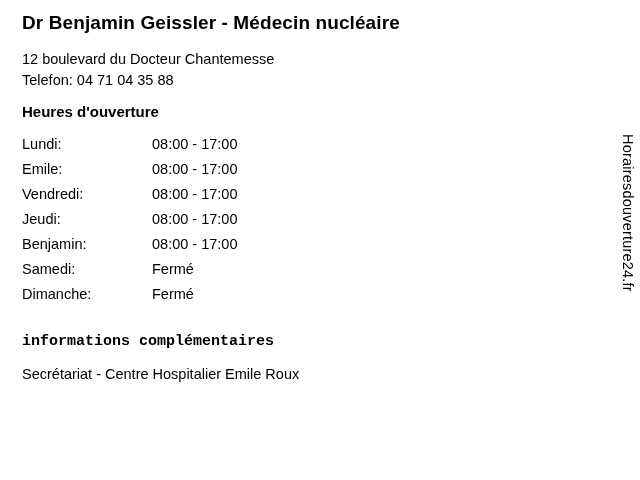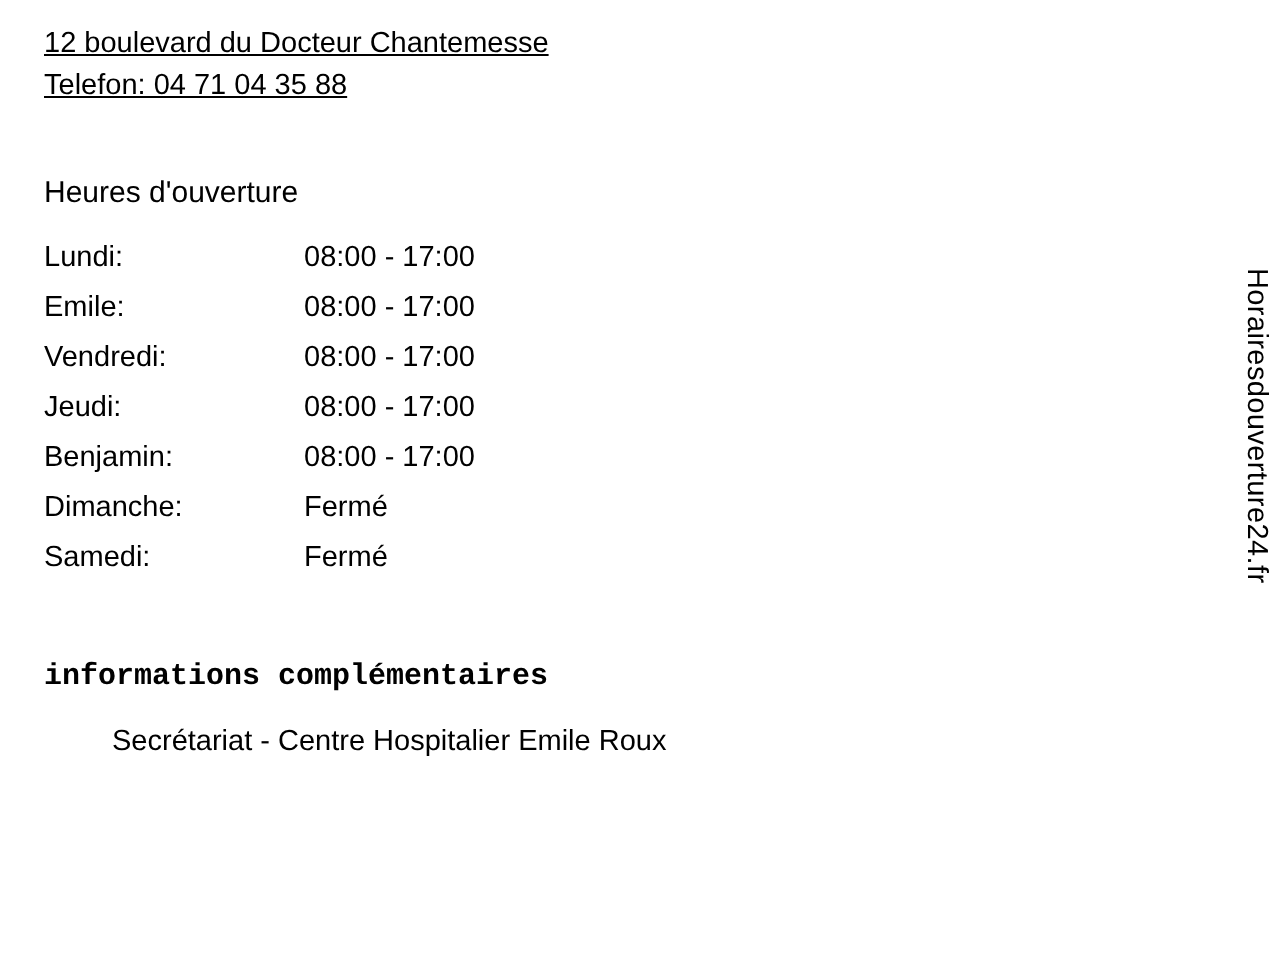--- a/index.html
+++ b/index.html
@@ -24,74 +24,73 @@
   .title {
     font-size: 19px;
     font-weight: bold;
     letter-spacing: 0.1px;
     margin: 0 0 14px 0;
     line-height: 1.2;
   }
   .address-block {
     font-size: 14.5px;
     line-height: 21px;
-    margin-bottom: 34px;
-    text-decoration: underline;
+    margin-bottom: 12px;
   }
   .address-line {
     white-space: pre;
   }
   .section-heading {
     font-size: 15px;
-    font-weight: normal;
+    font-weight: bold;
     margin: 0 0 14px 0;
   }
   .hours-table {
     border-collapse: collapse;
     font-size: 14.5px;
     line-height: 20px;
-    margin-bottom: 36px;
+    margin-bottom: 24px;
   }
   .hours-table td {
     padding: 0 0 5px 0;
     vertical-align: top;
     white-space: nowrap;
   }
   .day-cell {
     width: 122px;
     padding-right: 8px !important;
   }
   .extra-heading {
     font-size: 15px;
     font-weight: bold;
     margin: 0 0 14px 0;
     font-family: Liberation Mono, monospace;
   }
   .extra-text {
     font-size: 14.5px;
     line-height: 20px;
-    margin-left: 34px;
   }
   .vertical-brand {
     position: absolute;
     right: 4px;
     top: 134px;
     font-size: 14.5px;
     color: #000000;
     writing-mode: vertical-rl;
     text-orientation: mixed;
     white-space: nowrap;
     letter-spacing: 0.2px;
   }
 </style>
 </head>
 <body>
 
 <div class="page">
 
+  <h1 class="title">Dr Benjamin Geissler - Médecin nucléaire</h1>
 
   <div class="address-block">
     <div class="address-line">12 boulevard du Docteur Chantemesse</div>
     <div class="address-line">Telefon: 04 71 04 35 88</div>
   </div>
 
   <h2 class="section-heading">Heures d'ouverture</h2>
 
   <table class="hours-table">
     <tbody>
@@ -109,25 +108,25 @@
       </tr>
       <tr>
         <td class="day-cell">Jeudi:</td>
         <td class="time-cell">08:00 - 17:00</td>
       </tr>
       <tr>
         <td class="day-cell">Benjamin:</td>
         <td class="time-cell">08:00 - 17:00</td>
       </tr>
       <tr>
-        <td class="day-cell">Dimanche:</td>
+        <td class="day-cell">Samedi:</td>
         <td class="time-cell">Fermé</td>
       </tr>
       <tr>
-        <td class="day-cell">Samedi:</td>
+        <td class="day-cell">Dimanche:</td>
         <td class="time-cell">Fermé</td>
       </tr>
     </tbody>
   </table>
 
   <h2 class="extra-heading">informations complémentaires</h2>
   <div class="extra-text">Secrétariat - Centre Hospitalier Emile Roux</div>
 
 </div>
 

